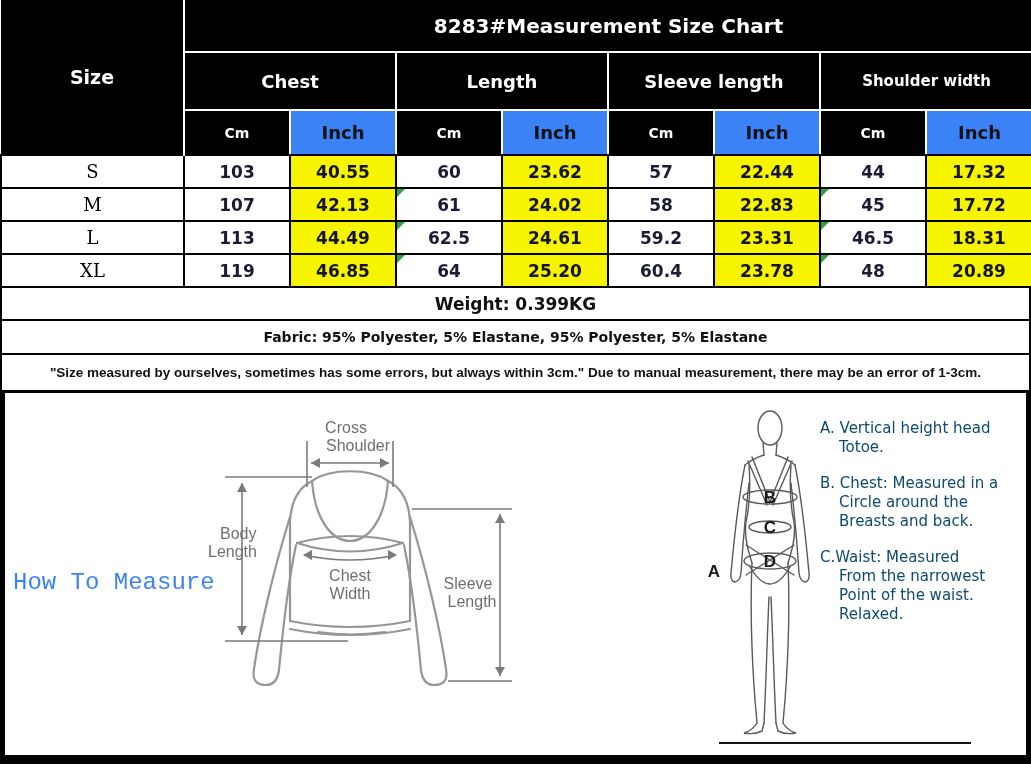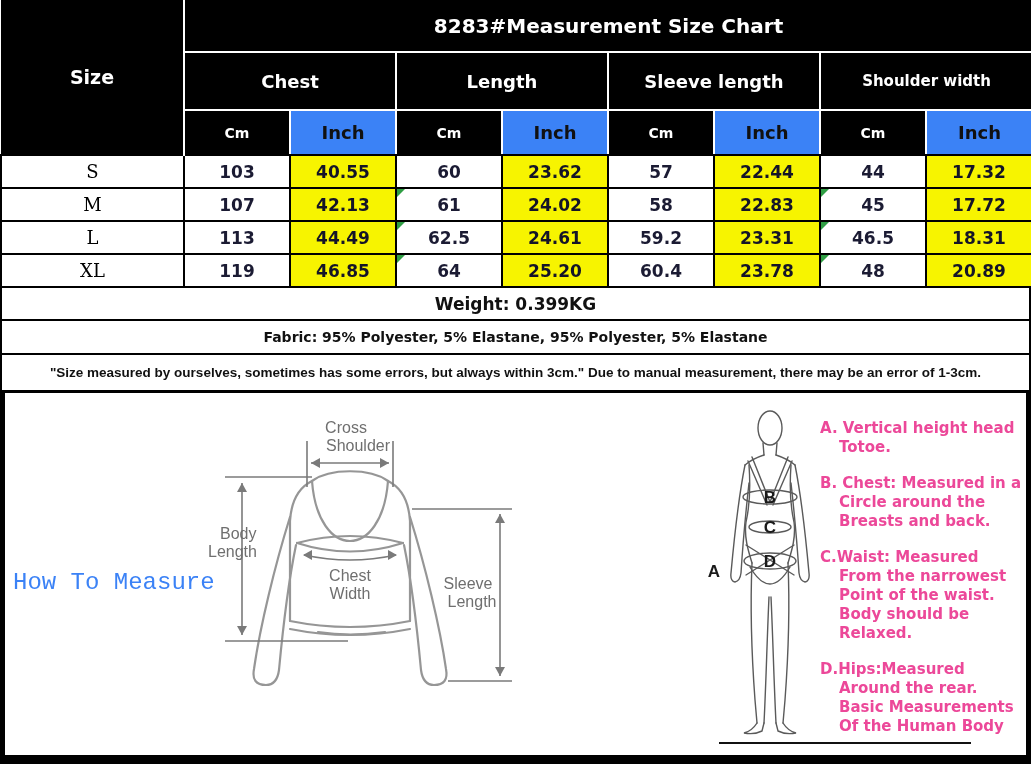--- a/index.html
+++ b/index.html
@@ -39,22 +39,22 @@
   .info-fabric{height:34px;font-size:14px;}
   .info-disclaimer{height:37px;font-size:13.5px;font-family:"Liberation Sans","DejaVu Sans",sans-serif;}
   
   .measure-section{position:relative;width:1031px;height:372px;box-sizing:border-box;
                    border-left:5px solid #000;border-right:5px solid #000;border-bottom:9px solid #000;
                    border-top:1px solid #000;background:#fff;}
   .htm-heading{position:absolute;left:8px;top:176px;font-family:"Liberation Mono","DejaVu Sans Mono",monospace;
                font-size:24px;color:#3b82f6;white-space:nowrap;}
   .garment-wrap{position:absolute;left:195px;top:20px;}
   .figure-wrap{position:absolute;left:695px;top:12px;}
-  .inst-col{position:absolute;left:815px;top:26px;width:205px;color:#ec4899;
-            font-weight:bold;font-size:15px;line-height:19px;}
+  .inst-col{position:absolute;left:815px;top:26px;width:205px;color:#0c4a6e;
+            font-weight:normal;font-size:15px;line-height:19px;}
   .inst-block{margin-bottom:17px;}
   .inst-block .li{padding-left:19px;}
   .rule{position:absolute;left:714px;top:349px;width:252px;height:2px;background:#111;}
   svg text{font-family:"Liberation Sans","DejaVu Sans",sans-serif;}
   .sketch-label{fill:#6f6f6f;font-size:16px;}
   .fig-label{fill:#1a1a1a;font-size:17px;font-weight:bold;}
 </style>
 </head>
 <body>
 
@@ -258,26 +258,19 @@
         </div>
         <div class="inst-block">
           <div class="l0">B. Chest: Measured in a</div>
           <div class="li">Circle around the</div>
           <div class="li">Breasts and back.</div>
         </div>
         <div class="inst-block">
           <div class="l0">C.Waist: Measured</div>
           <div class="li">From the narrowest</div>
           <div class="li">Point of the waist.</div>
-          <div class="li">Body should be</div>
           <div class="li">Relaxed.</div>
-        </div>
-        <div class="inst-block">
-          <div class="l0">D.Hips:Measured</div>
-          <div class="li">Around the rear.</div>
-          <div class="li">Basic Measurements</div>
-          <div class="li">Of the Human Body</div>
         </div>
       </div>
     <div class="rule"></div>
   </div>
 
 </div>
 
 </body></html>

